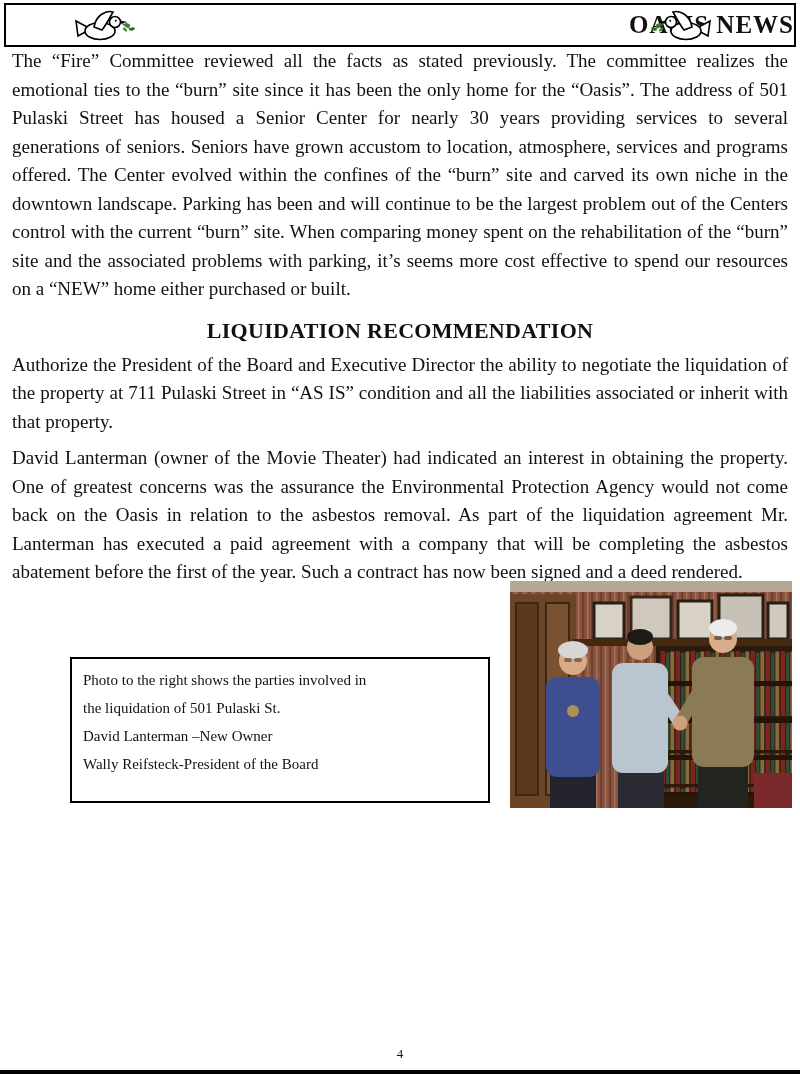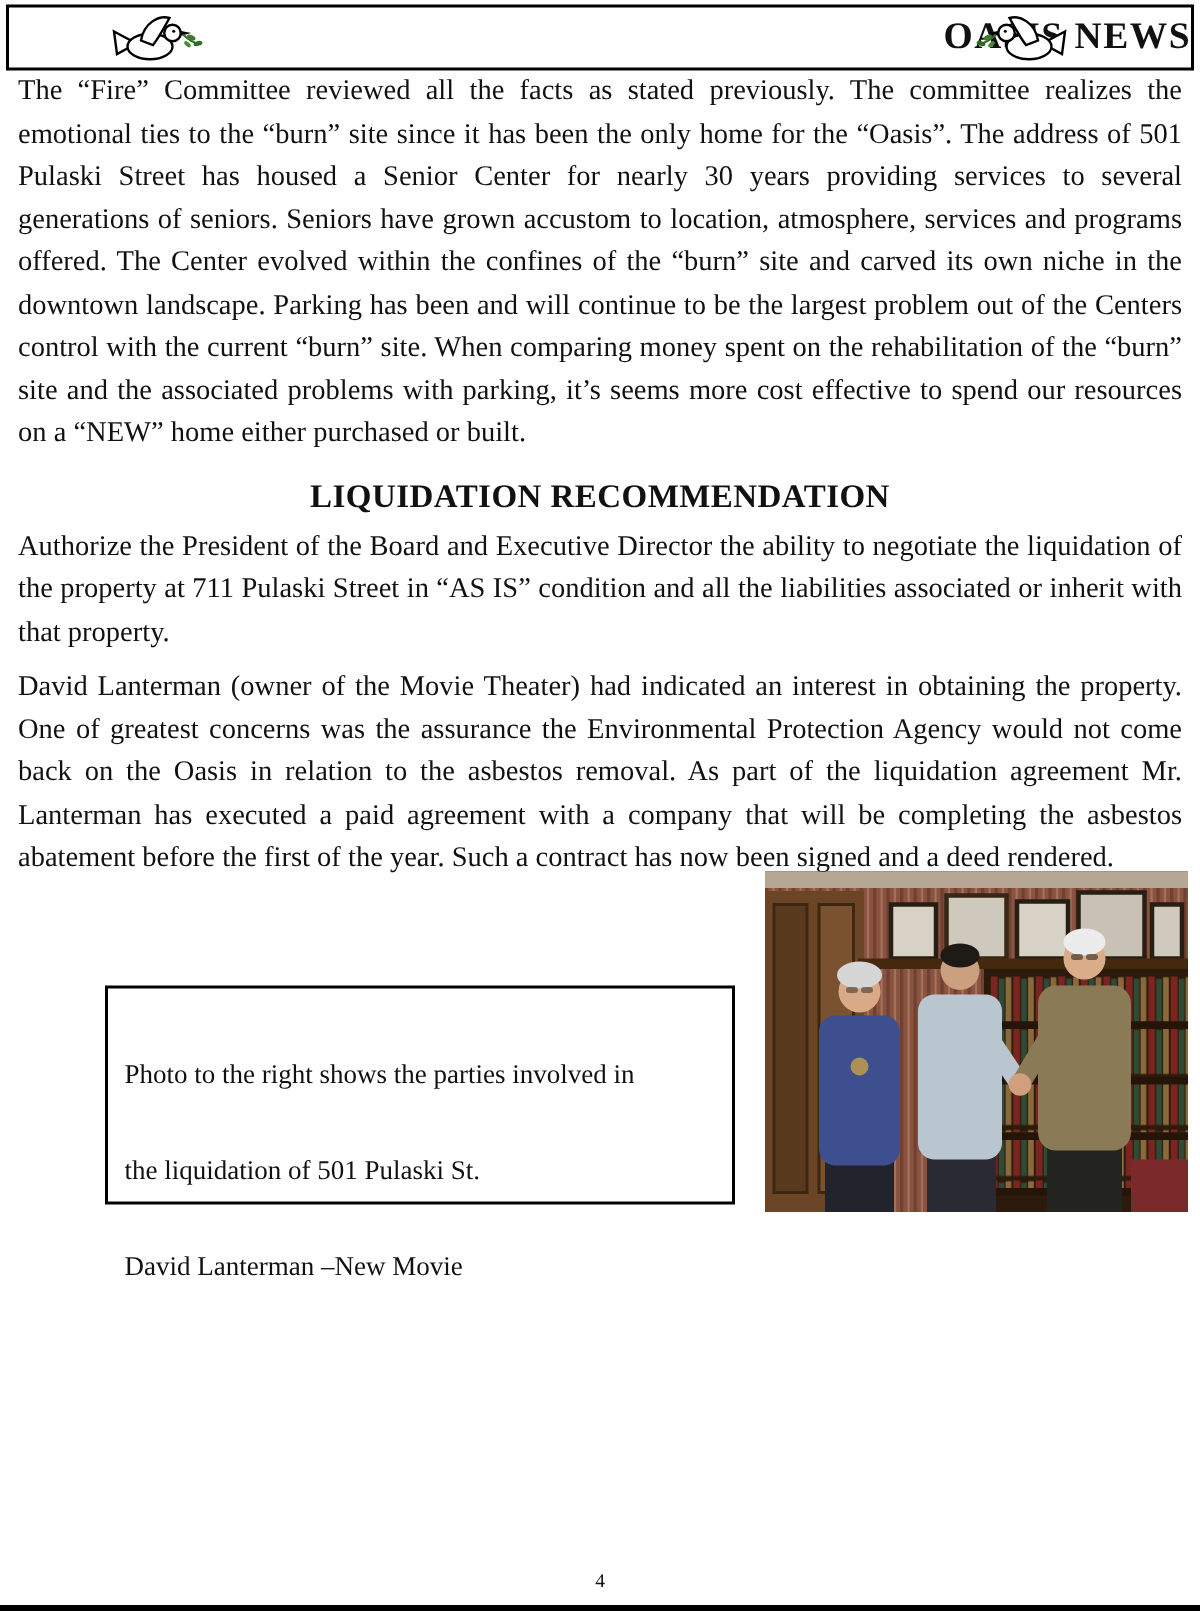--- a/index.html
+++ b/index.html
@@ -50,21 +50,21 @@
     min-height:232px;
   }
   .caption-box {
     margin-left:62px; margin-top:70px;
     width:420px; height:146px;
     border:2px solid #000;
     padding:7px 11px;
     background:#fff;
   }
   .caption-box p {
-    font-size:18px; line-height:28px; white-space:nowrap;margin-top:36px;
+    font-size:15px; line-height:28px; white-space:nowrap;
   }
   .photo-frame {
     margin-left:auto; margin-top:-6px;
     width:282px; height:227px;
     flex:0 0 auto;
     background:#3a2414;
   }
   .photo-frame svg { display:block; width:100%; height:100%; }
 
   
@@ -123,21 +123,22 @@
 
     <p class="body-text">Authorize the President of the Board and Executive Director the ability to negotiate the liquidation of the property at 711 Pulaski Street in “AS IS” condition and all the liabilities associated or inherit with that property.</p>
 
     <p class="body-text">David Lanterman (owner of the Movie Theater) had indicated an interest in obtaining the property. One of greatest concerns was the assurance the Environmental Protection Agency would not come back on the Oasis in relation to the asbestos removal.  As part of the liquidation agreement Mr. Lanterman has executed a paid agreement with a company that will be completing the asbestos abatement before the first of the year.  Such a contract has now been signed and a deed rendered.</p>
 
     <div class="photo-row">
 
       <div class="caption-box">
         <p>Photo to the right shows the parties involved in</p>
         <p>the liquidation of 501 Pulaski St.</p>
-        <p>David Lanterman –New Movie</p>
+        <p>David Lanterman –New Owner</p>
+        <p>Wally Reifsteck-President of the Board</p>
       </div>
 
       <div class="photo-frame">
         <svg viewBox="0 0 282 227" preserveAspectRatio="none" role="img">
           <defs>
             <pattern id="wallpaper" width="9" height="9" patternUnits="userSpaceOnUse">
               <rect width="9" height="9" fill="#8a5240"></rect>
               <rect x="0" width="2.2" height="9" fill="#6e4131"></rect>
               <rect x="5" width="1.4" height="9" fill="#a5745a"></rect>
             </pattern>

